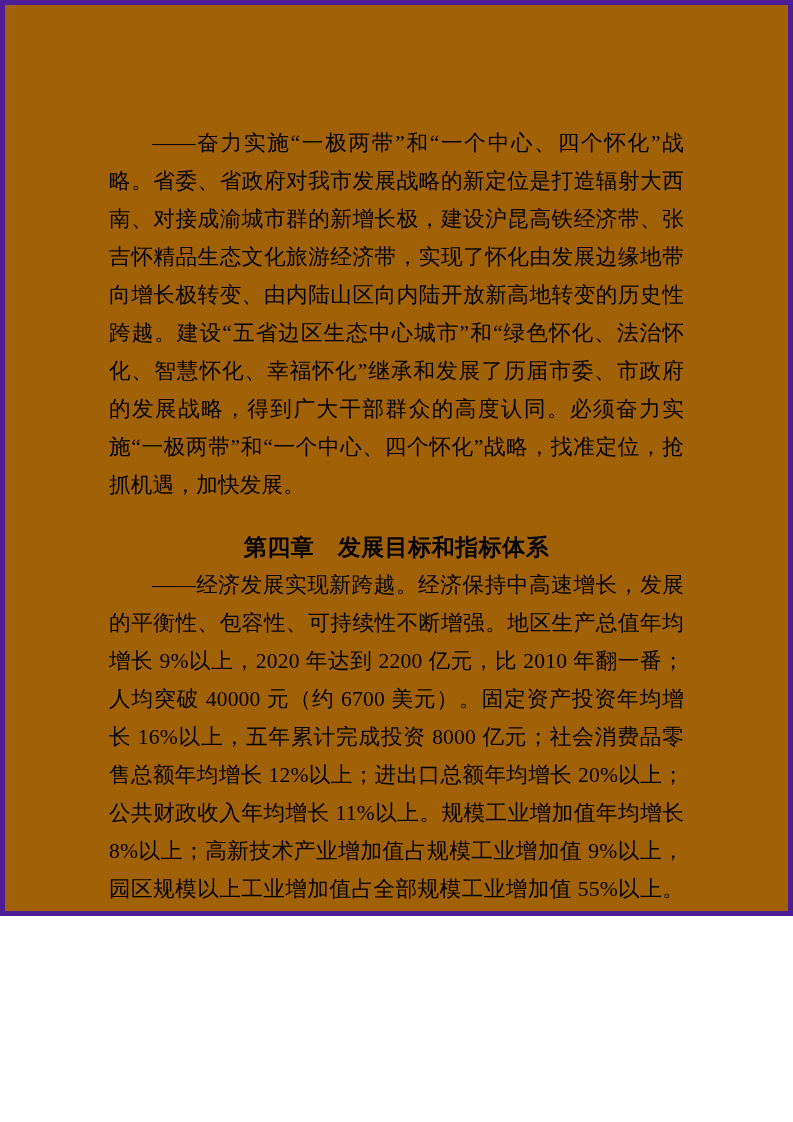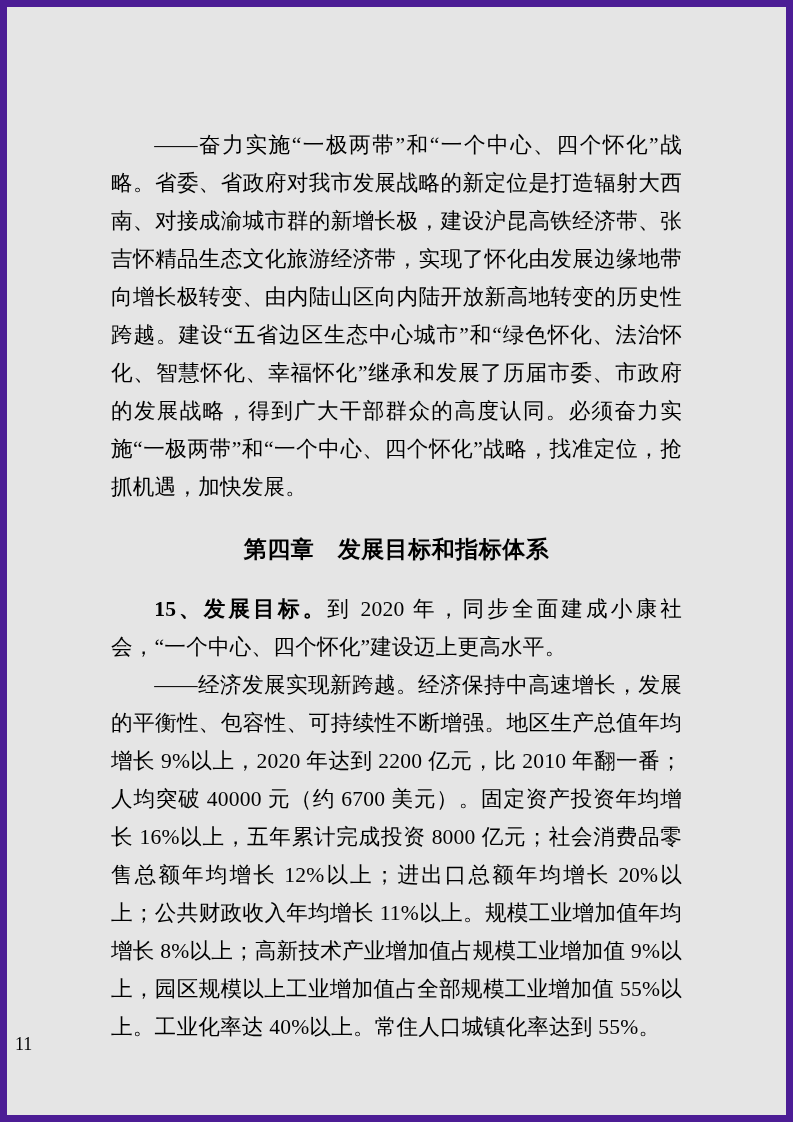--- a/index.html
+++ b/index.html
@@ -3,25 +3,25 @@
 <meta charset="utf-8">
 <style>
   html, body {
     margin: 0;
     padding: 0;
     background: #ffffff;
   }
   .page {
     position: relative;
     width: 793px;
-    height: 1122px;
+    height: 916px;
     box-sizing: border-box;
     margin: 0;
-    background: #e5e5e5;
-    border: 7px solid #4c1d95;
+    background: #a16207;
+    border: 5px solid #4c1d95;
     padding: 119px 104px 0 104px;
     color: #000000;
     font-family: "Liberation Serif", "DejaVu Serif", serif;
     overflow: hidden;
   }
   .body-para {
     margin: 0;
     font-size: 21.6px;
     line-height: 38px;
     text-align: justify;
@@ -56,19 +56,18 @@
 </style>
 </head>
 <body>
 
 <div class="page">
 
   <p class="body-para">——奋力实施“一极两带”和“一个中心、四个怀化”战略。省委、省政府对我市发展战略的新定位是打造辐射大西南、对接成渝城市群的新增长极，建设沪昆高铁经济带、张吉怀精品生态文化旅游经济带，实现了怀化由发展边缘地带向增长极转变、由内陆山区向内陆开放新高地转变的历史性跨越。建设“五省边区生态中心城市”和“绿色怀化、法治怀化、智慧怀化、幸福怀化”继承和发展了历届市委、市政府的发展战略，得到广大干部群众的高度认同。必须奋力实施“一极两带”和“一个中心、四个怀化”战略，找准定位，抢抓机遇，加快发展。</p>
 
   <h2 class="chapter-heading">第四章　发展目标和指标体系</h2>
 
-  <p class="body-para goal-para"><span class="lead-bold">15、发展目标。</span><span>到 2020 年，同步全面建成小康社会，“一个中心、四个怀化”建设迈上更高水平。</span></p>
 
   <p class="body-para">——经济发展实现新跨越。经济保持中高速增长，发展的平衡性、包容性、可持续性不断增强。地区生产总值年均增长 9%以上，2020 年达到 2200 亿元，比 2010 年翻一番；人均突破 40000 元（约 6700 美元）。固定资产投资年均增长 16%以上，五年累计完成投资 8000 亿元；社会消费品零售总额年均增长 12%以上；进出口总额年均增长 20%以上；公共财政收入年均增长 11%以上。规模工业增加值年均增长 8%以上；高新技术产业增加值占规模工业增加值 9%以上，园区规模以上工业增加值占全部规模工业增加值 55%以上。工业化率达 40%以上。常住人口城镇化率达到 55%。</p>
 
   <div class="page-footer">11</div>
 
 </div>
 
 </body></html>

